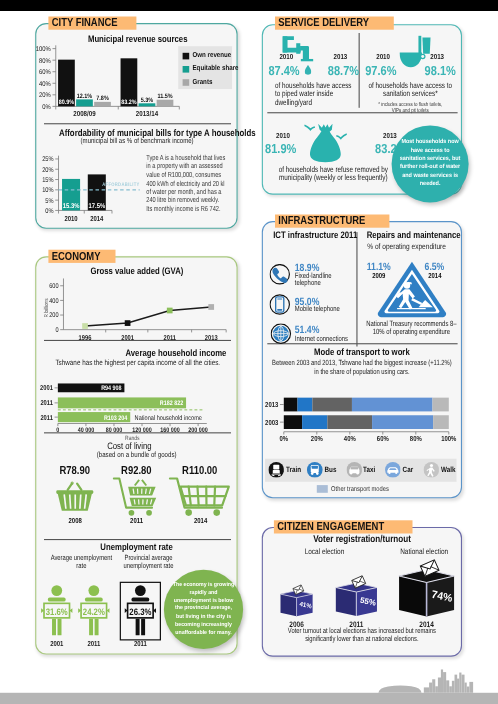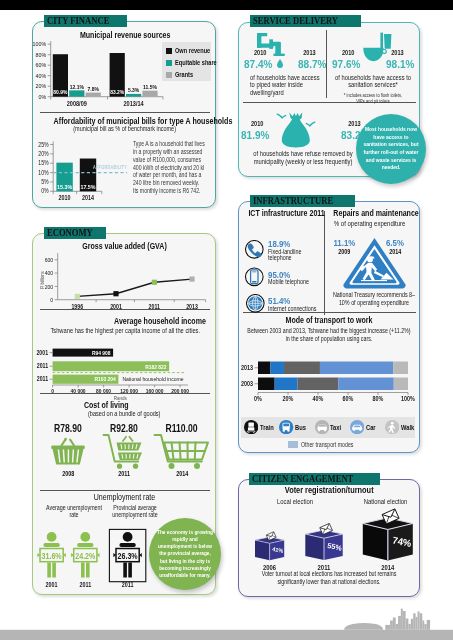--- a/index.html
+++ b/index.html
@@ -4,21 +4,21 @@
 <style>
   html,body{margin:0;padding:0;}
   body{width:453px;height:640px;background:#ffffff;font-family:"Liberation Sans",sans-serif;overflow:hidden;position:relative;
        -webkit-font-smoothing:antialiased;}
   .abs{position:absolute;}
   .topbar{left:0;top:0;width:453px;height:10px;background:#000;}
   
   .panel{position:absolute;border:1.2px solid #4aa59b;border-radius:10px;background:#f6f6f6;box-sizing:border-box;
          box-shadow:1.5px 2px 3px rgba(0,0,0,0.13);}
   .panel-title{position:absolute;font-weight:bold;color:#111;letter-spacing:0px;
-         background:#0f766e;padding:0 3px;white-space:nowrap;line-height:12px;font-family:Liberation Serif, serif;}
+         background:#fdba74;padding:0 3px;white-space:nowrap;line-height:12px;}
   .panel-title > span{display:inline-block;transform:scaleX(0.81);transform-origin:left center;}
   .cnd{display:inline-block;transform:scaleX(0.82);transform-origin:left center;white-space:nowrap;}
   .cndc{display:inline-block;transform:scaleX(0.82);transform-origin:center center;white-space:nowrap;}
   
   .cw{position:relative;overflow:visible;}
   .cw > span{display:block;width:128.2%;transform:scaleX(0.78);transform-origin:left top;}
   .hr{position:absolute;background:#4a4a4a;height:0.8px;}
   .vr{position:absolute;background:#4a4a4a;width:0.8px;}
   .chtitle{position:absolute;font-weight:bold;color:#111;text-align:center;}
   .sub{position:absolute;color:#333;text-align:center;}
@@ -505,21 +505,21 @@
     <line x1="103.60000000000001" y1="385" x2="103.60000000000001" y2="387.4" stroke="#777" stroke-width="0.7"></line>
     <text x="103.60000000000001" y="393" text-anchor="middle" font-size="6" fill="#222" font-weight="bold" font-family="&quot;Liberation Sans&quot;,sans-serif" transform="scale(0.82,1)" transform-origin="103.60000000000001px 393px">80 000</text>
     <line x1="129.1" y1="385" x2="129.1" y2="387.4" stroke="#777" stroke-width="0.7"></line>
     <text x="129.1" y="393" text-anchor="middle" font-size="6" fill="#222" font-weight="bold" font-family="&quot;Liberation Sans&quot;,sans-serif" transform="scale(0.82,1)" transform-origin="129.1px 393px">120 000</text>
     <line x1="154.60000000000002" y1="385" x2="154.60000000000002" y2="387.4" stroke="#777" stroke-width="0.7"></line>
     <text x="154.60000000000002" y="393" text-anchor="middle" font-size="6" fill="#222" font-weight="bold" font-family="&quot;Liberation Sans&quot;,sans-serif" transform="scale(0.82,1)" transform-origin="154.60000000000002px 393px">160 000</text>
     <line x1="180.10000000000002" y1="385" x2="180.10000000000002" y2="387.4" stroke="#777" stroke-width="0.7"></line>
     <text x="180.10000000000002" y="393" text-anchor="middle" font-size="6" fill="#222" font-weight="bold" font-family="&quot;Liberation Sans&quot;,sans-serif" transform="scale(0.82,1)" transform-origin="180.10000000000002px 393px">200 000</text>
     <text x="120.3" y="400" text-anchor="middle" font-size="5.6" fill="#555" font-family="&quot;Liberation Sans&quot;,sans-serif" transform="scale(0.82,1)" transform-origin="120.3px 400px">Rands</text>
   </svg>
-<div class="abs" style="left:32px;top:400px;width:148px;text-align:center;font-size:8.6px;font-weight:bold;color:#111;"><span class="cndc">Cost of living</span></div>
+<div class="abs" style="left:32px;top:400px;width:148px;text-align:center;font-size:8.6px;font-weight:normal;color:#111;padding-left:12px;"><span class="cndc">Cost of living</span></div>
 <div class="abs" style="left:32px;top:410px;width:184px;text-align:center;font-size:6.8px;color:#222;"><span class="cndc">(based on a bundle of goods)</span></div>
 
 <div class="abs" style="left:40px;top:422px;width:56px;text-align:center;">
   <div style="font-size:10.5px;font-weight:bold;color:#111;"><span class="cndc">R78.90</span></div>
 </div>
 <svg class="abs" style="left:50px;top:437px;" width="36" height="30" viewBox="0 0 36 30">
   <g fill="none" stroke="#7fb450" stroke-width="2.0" stroke-linecap="round">
     <path d="M11.5 8.4 L15.4 2.6"></path>
       <path d="M24.0 8.4 L20.1 2.6"></path>
     <circle cx="15.6" cy="2.2" r="0.4"></circle>
@@ -577,21 +577,21 @@
     <line x1="26.5" y1="10.4" x2="27.6" y2="27.4"></line>
     <line x1="34.5" y1="10.4" x2="34.7" y2="27.4"></line>
     <line x1="42.5" y1="10.4" x2="41.8" y2="27.4"></line>
     <line x1="12.6" y1="19.0" x2="52.0" y2="19.0"></line>
   </g>
   <circle cx="18.5" cy="34.0" r="3.0" fill="#7fb450"></circle>
   <circle cx="44.0" cy="34.0" r="3.0" fill="#7fb450"></circle>
 </svg>
 <div class="abs" style="left:152px;top:470px;width:60px;text-align:center;font-size:6.6px;font-weight:bold;color:#111;"><span class="cndc">2014</span></div>
 
-<div class="abs" style="left:32px;top:492px;width:184px;text-align:center;font-size:8.6px;font-weight:normal;color:#111;"><span class="cndc">Unemployment rate</span></div>
+<div class="abs" style="left:32px;top:492px;width:184px;text-align:center;font-size:8.6px;font-weight:bold;color:#111;"><span class="cndc">Unemployment rate</span></div>
 <div class="cw" style="position:absolute;left:44px;top:504px;width:60px;text-align:center;font-size:6.8px;line-height:7.4px;color:#222;">
     <span style="white-space:normal">Average unemployment rate</span>
   </div>
 <div class="cw" style="position:absolute;left:104px;top:504px;width:62px;text-align:center;font-size:6.8px;line-height:7.4px;color:#222;">
     <span style="white-space:normal">Provincial average unemployment rate</span>
   </div>
 <svg class="abs" id="unemp-svg" style="left:0;top:0;overflow:visible" width="453" height="600">
     <g>
       <circle cx="51.6" cy="536.9" r="4.9" fill="#8cc04f"></circle>
       <rect x="43.5" y="543.1" width="16.2" height="3.8" rx="1.7" fill="#8cc04f"></rect>

